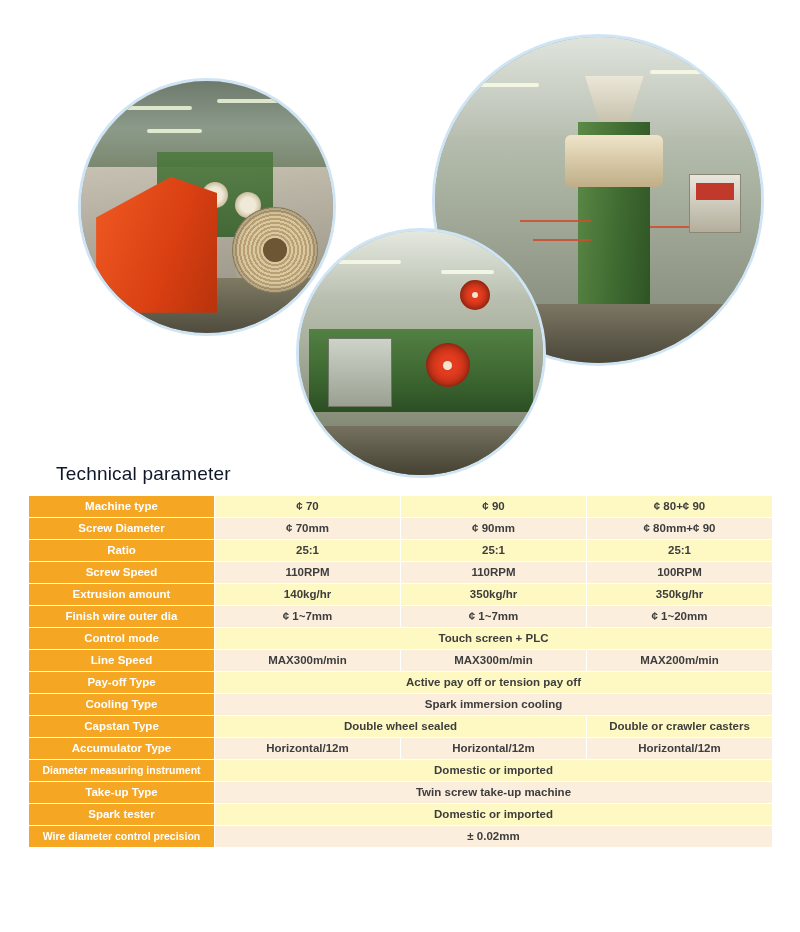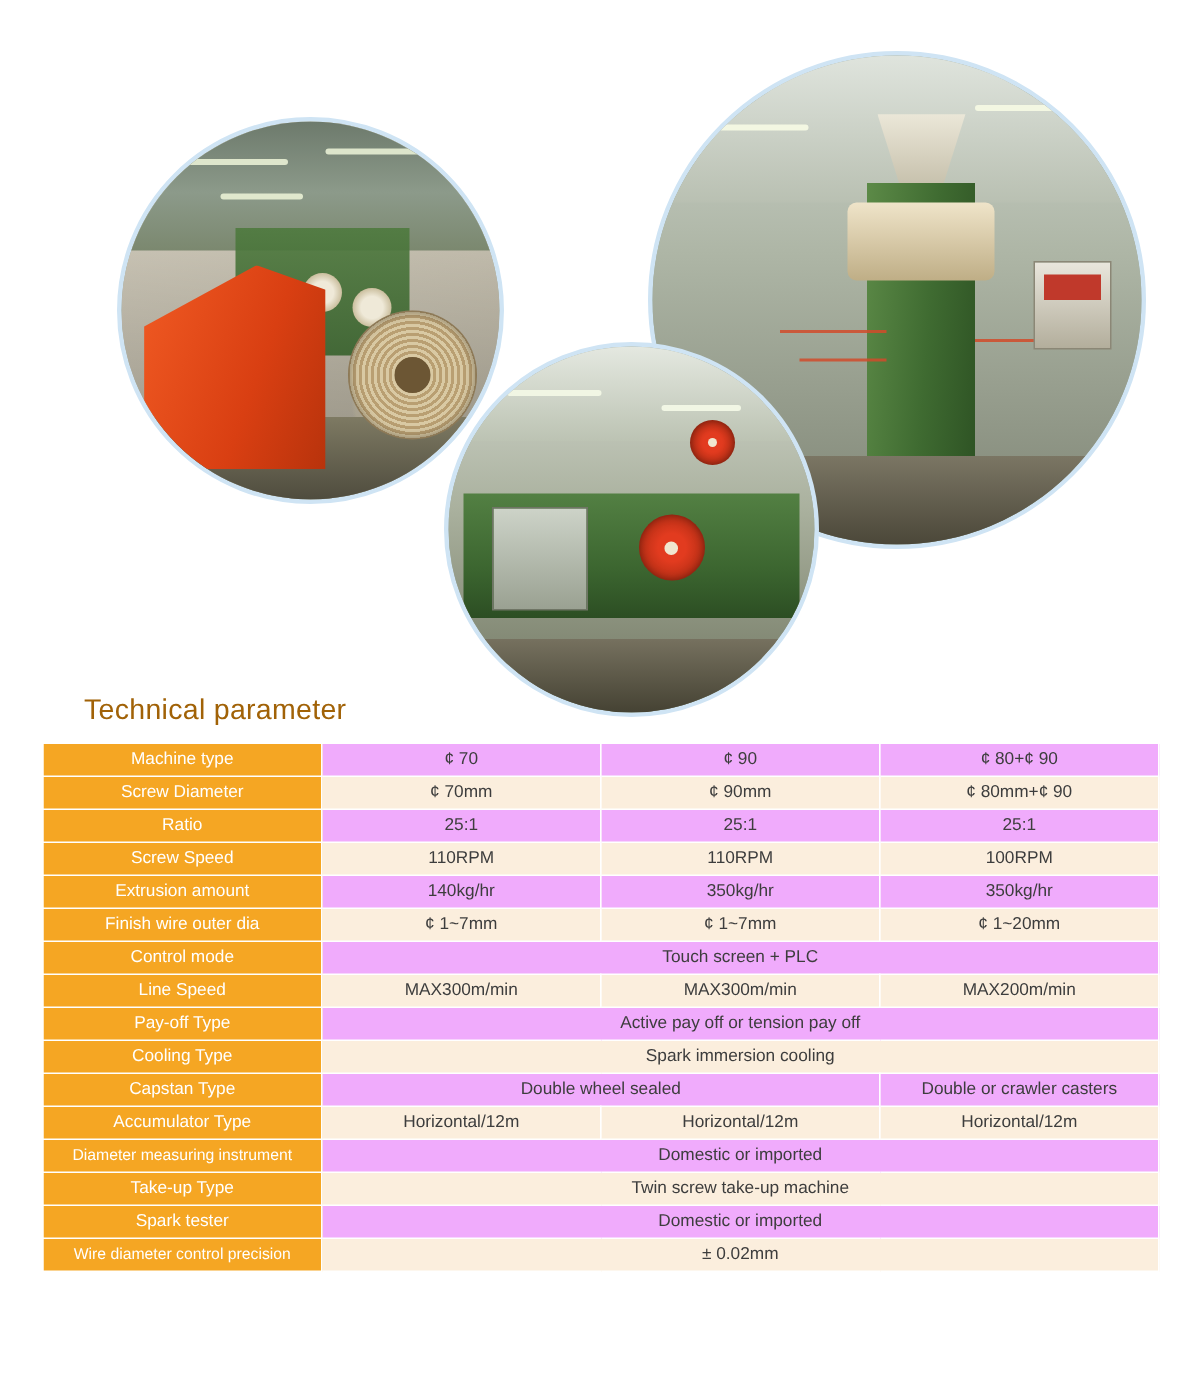--- a/index.html
+++ b/index.html
@@ -151,50 +151,51 @@
   }
   #photo-mid .floor{
     position:absolute;left:0;bottom:0;width:100%;height:20%;
     background:linear-gradient(180deg,#76715f,#454233);
   }
 
   
   .section-title {
     margin: 8px 0 10px 56px;
     font-size: 19px;
-    color: #a16207;
+    color: #0f172a;
     font-family: "Liberation Sans", sans-serif;
     font-weight: normal;
     letter-spacing: .2px;
   }
 
   
   .table-wrap {
     margin: 0 auto;
     width: 744px;
+    font-weight: bold;
   }
   table.spec {
     border-collapse: collapse;
     width: 100%;
     table-layout: fixed;
   }
   table.spec col.c0 { width: 186px; }
   table.spec col.c1,
   table.spec col.c2,
   table.spec col.c3 { width: 186px; }
 
   table.spec td {
     border: 1px solid #ffffff;
     height: 22px;
     font-size: 11.5px;
     color: #3d3d3d;
     text-align: center;
     vertical-align: middle;
     padding: 3px 4px;
-    background: #f0abfc;
+    background: #fef9c3;
     line-height: 1.15;
   }
   table.spec td.head {
     background: #f5a623;
     color: #ffffff;
     font-size: 11.5px;
   }
   table.spec td.head.small { font-size: 10.5px; }
   table.spec tr:nth-child(even) td:not(.head) { background: #fbeedd; }
 </style>

